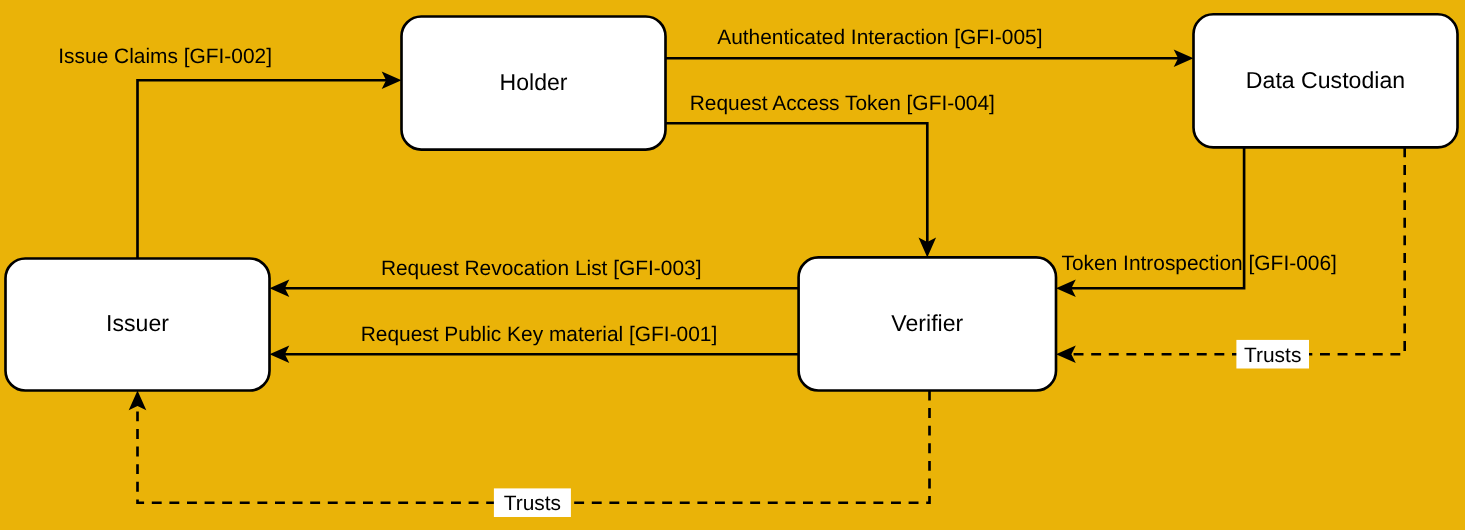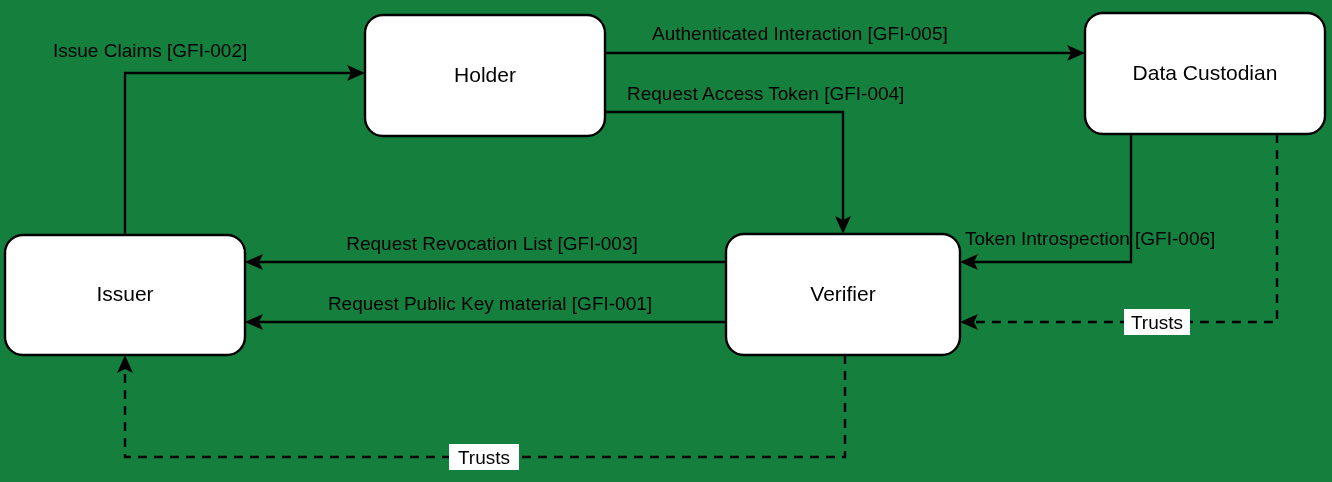--- a/index.html
+++ b/index.html
@@ -9,21 +9,21 @@
     background: #ffffff;
   }
   body {
     font-family: "Liberation Sans", sans-serif;
     -webkit-font-smoothing: antialiased;
   }
   #diagram-root {
     position: relative;
     width: 1332px;
     height: 482px;
-    background: #15803d;
+    background: #eab308;
     overflow: hidden;
   }
   #diagram-svg {
     position: absolute;
     top: 0;
     left: 0;
     width: 1332px;
     height: 482px;
     display: block;
   }

